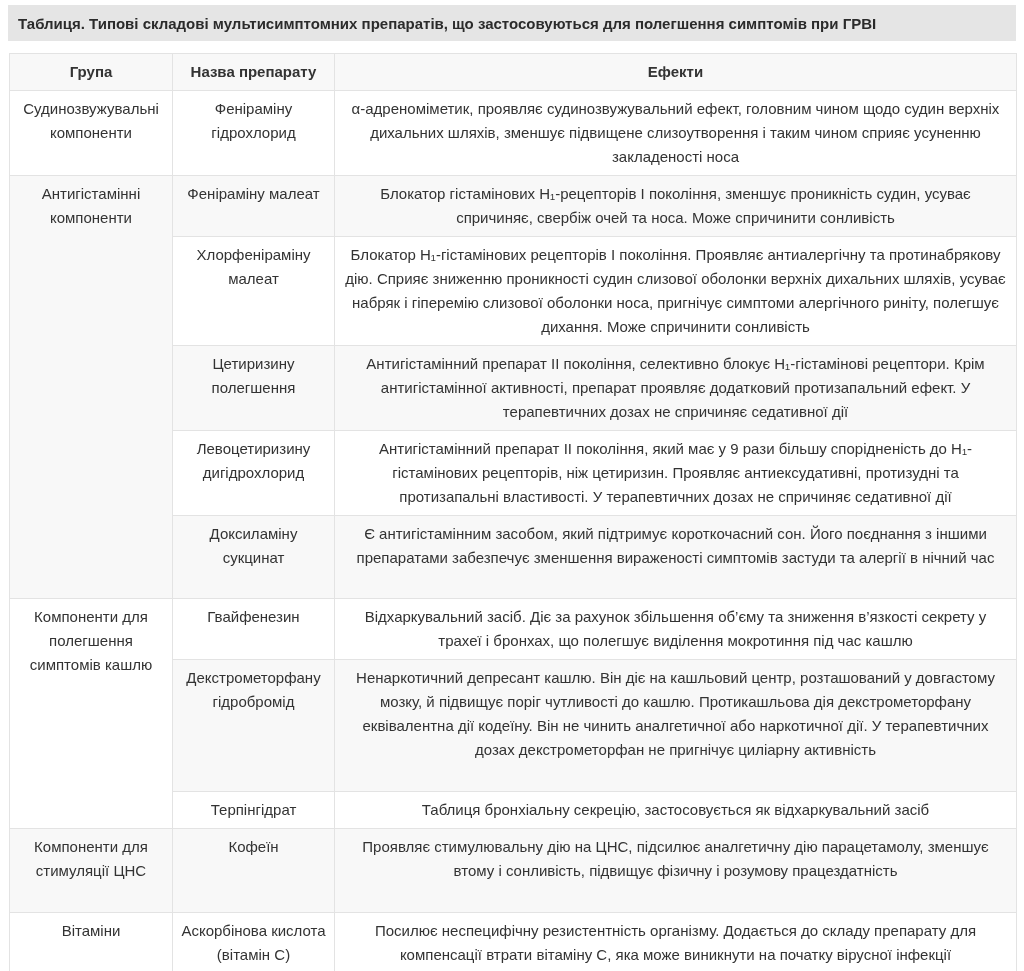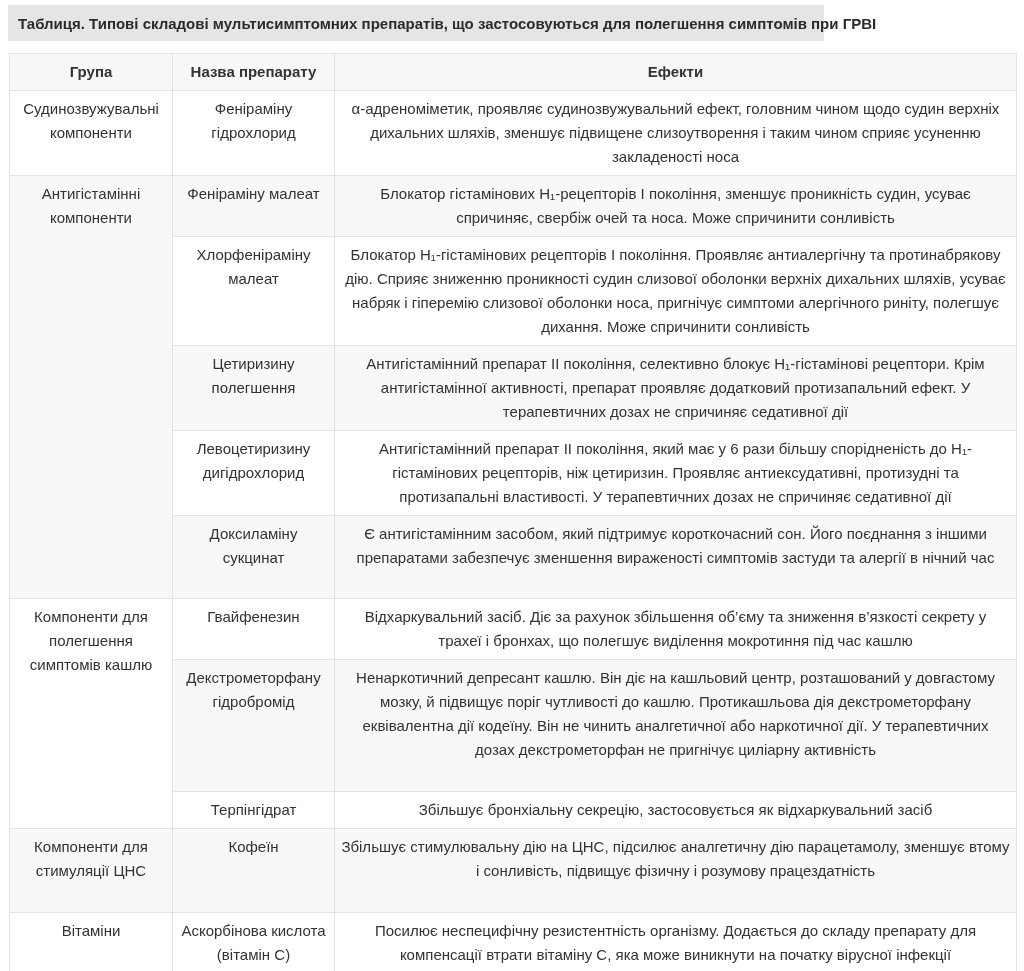--- a/index.html
+++ b/index.html
@@ -7,21 +7,21 @@
     width: 1024px;
     height: 971px;
     overflow: hidden;
     font-family: "Liberation Sans", sans-serif;
     color: #333333;
     position: relative;
   }
   .title-bar {
     position: absolute;
     left: 8px; top: 5px;
-    width: 816px; height: 36px;
+    width: 1008px; height: 36px;
     background: #e5e5e5;
     box-sizing: border-box;
     padding: 0 10px;
     display: flex; align-items: center;
     font-weight: bold;
     font-size: 15px;
     color: #2b2b2b;
     white-space: nowrap;
   }
   table.main {
@@ -90,45 +90,45 @@
     <tr class="plain" style="height:107px">
       <td>Хлорфеніраміну малеат</td>
       <td class="fx">Блокатор H₁-гістамінових рецепторів I покоління. Проявляє антиалергічну та протинабрякову дію. Сприяє зниженню проникності судин слизової оболонки верхніх дихальних шляхів, усуває набряк і гіперемію слизової оболонки носа, пригнічує симптоми алергічного риніту, полегшує дихання. Може спричинити сонливість</td>
     </tr>
     <tr class="stripe" style="height:85px">
       <td>Цетиризину полегшення</td>
       <td class="fx">Антигістамінний препарат II покоління, селективно блокує H₁-гістамінові рецептори. Крім антигістамінної активності, препарат проявляє додатковий протизапальний ефект. У терапевтичних дозах не спричиняє седативної дії</td>
     </tr>
     <tr class="plain" style="height:83px">
       <td>Левоцетиризину дигідрохлорид</td>
-      <td class="fx">Антигістамінний препарат II покоління, який має у 6 рази більшу спорідненість до H₁-гістамінових рецепторів, ніж цетиризин. Проявляє антиексудативні, протизудні та протизапальні властивості. У терапевтичних дозах не спричиняє седативної дії</td>
+      <td class="fx">Антигістамінний препарат II покоління, який має у 9 рази більшу спорідненість до H₁-гістамінових рецепторів, ніж цетиризин. Проявляє антиексудативні, протизудні та протизапальні властивості. У терапевтичних дозах не спричиняє седативної дії</td>
     </tr>
     <tr class="stripe" style="height:83px">
       <td>Доксиламіну сукцинат</td>
       <td class="fx">Є антигістамінним засобом, який підтримує короткочасний сон. Його поєднання з&nbsp;іншими препаратами забезпечує зменшення вираженості симптомів застуди та алергії в нічний час</td>
     </tr>
 
     <tr class="plain" style="height:61px">
       <td class="group-cell plain-cell" rowspan="3">Компоненти для полегшення симптомів кашлю</td>
       <td>Гвайфенезин</td>
       <td class="fx">Відхаркувальний засіб. Діє за рахунок збільшення об’єму та зниження в’язкості секрету у трахеї і бронхах, що полегшує виділення мокротиння під час кашлю</td>
     </tr>
     <tr class="stripe" style="height:132px">
       <td>Декстрометорфану гідробромід</td>
       <td class="fx">Ненаркотичний депресант кашлю. Він діє на кашльовий центр, розташований у&nbsp;довгастому мозку, й підвищує поріг чутливості до кашлю. Протикашльова дія декстрометорфану еквівалентна дії кодеїну. Він не чинить аналгетичної або наркотичної дії. У терапевтичних дозах декстрометорфан не пригнічує циліарну активність</td>
     </tr>
     <tr class="plain" style="height:36px">
       <td>Терпінгідрат</td>
-      <td class="fx">Збільшує бронхіальну секрецію, застосовується як відхаркувальний засіб</td>
+      <td class="fx">Таблиця бронхіальну секрецію, застосовується як відхаркувальний засіб</td>
     </tr>
 
     <tr class="stripe" style="height:84px">
       <td class="group-cell stripe-cell" rowspan="1">Компоненти для стимуляції ЦНС</td>
       <td>Кофеїн</td>
-      <td class="fx">Збільшує стимулювальну дію на ЦНС, підсилює аналгетичну дію парацетамолу, зменшує втому і сонливість, підвищує фізичну і розумову працездатність</td>
+      <td class="fx">Проявляє стимулювальну дію на ЦНС, підсилює аналгетичну дію парацетамолу, зменшує втому і сонливість, підвищує фізичну і розумову працездатність</td>
     </tr>
 
     <tr class="plain" style="height:58px">
       <td class="group-cell plain-cell" rowspan="1">Вітаміни</td>
       <td>Аскорбінова кислота (вітамін С)</td>
       <td class="fx">Посилює неспецифічну резистентність організму. Додається до складу препарату для компенсації втрати вітаміну С, яка може виникнути на початку вірусної інфекції</td>
     </tr>
   </tbody>
 </table>
 

